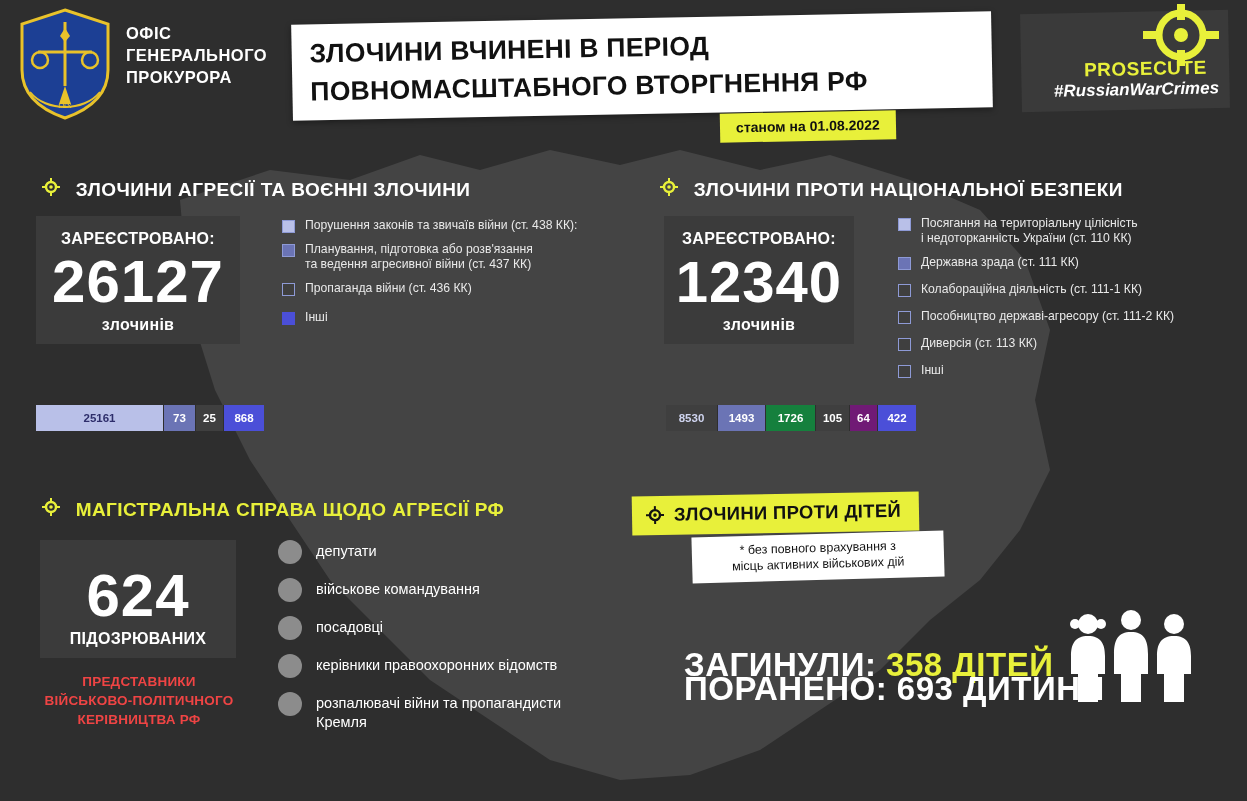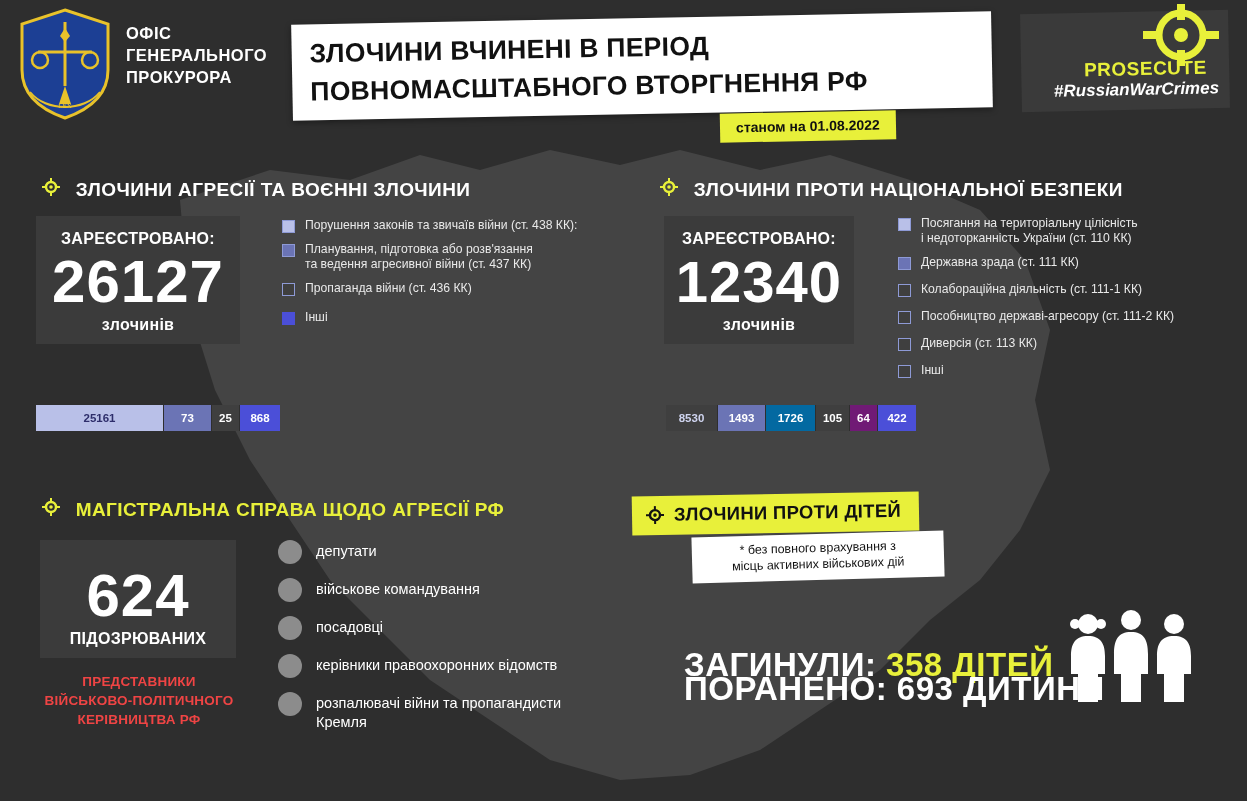--- a/index.html
+++ b/index.html
@@ -262,21 +262,21 @@
       <span class="legend-label">Пропаганда війни (ст. 436 КК)</span>
     </div>
     <div class="legend-row" style="margin-top:14px;">
       <span class="legend-swatch" style="background:#4b4fd8; border-color:#4b4fd8;"></span>
       <span class="legend-label">Інші</span>
     </div>
   </div>
 
   <div class="barstrip" style="left:36px; top:405px;">
     <div class="barseg" style="width:128px; background:#b9c0e8; color:#2e2e6b;">25161</div>
-    <div class="barseg" style="width:48px; background:#6b74b5;">73</div>
+    <div class="barseg" style="width:32px; background:#6b74b5;">73</div>
     <div class="barseg" style="width:28px; background:#3f3f3f;">25</div>
     <div class="barseg" style="width:40px; background:#4b4fd8;">868</div>
   </div>
 
   <div class="sec-head" style="left:660px; top:178px;">
     <span class="bullet">
       <svg width="18" height="18" viewBox="0 0 18 18" xmlns="http://www.w3.org/2000/svg">
         <circle cx="9" cy="9" r="5" fill="none" stroke="#e8f03a" stroke-width="2.4"></circle>
         <circle cx="9" cy="9" r="1.8" fill="#e8f03a"></circle>
         <rect x="8" y="0" width="2" height="4" fill="#e8f03a"></rect>
@@ -318,21 +318,21 @@
     </div>
     <div class="legend-row" style="margin-top:12px;">
       <span class="legend-swatch" style="background:#3f3f3f;"></span>
       <span class="legend-label">Інші</span>
     </div>
   </div>
 
   <div class="barstrip" style="left:666px; top:405px;">
     <div class="barseg" style="width:52px; background:#3f3f3f; color:#cfd4ef;">8530</div>
     <div class="barseg" style="width:48px; background:#6b74b5;">1493</div>
-    <div class="barseg" style="width:50px; background:#0369a1;">1726</div>
+    <div class="barseg" style="width:50px; background:#15803d;">1726</div>
     <div class="barseg" style="width:34px; background:#3f3f3f;">105</div>
     <div class="barseg" style="width:28px; background:#701a75;">64</div>
     <div class="barseg" style="width:38px; background:#4b4fd8;">422</div>
   </div>
 
   <div class="sec-head" style="left:42px; top:498px; color:#e8f03a;">
     <span class="bullet">
       <svg width="18" height="18" viewBox="0 0 18 18" xmlns="http://www.w3.org/2000/svg">
         <circle cx="9" cy="9" r="5" fill="none" stroke="#e8f03a" stroke-width="2.4"></circle>
         <circle cx="9" cy="9" r="1.8" fill="#e8f03a"></circle>

